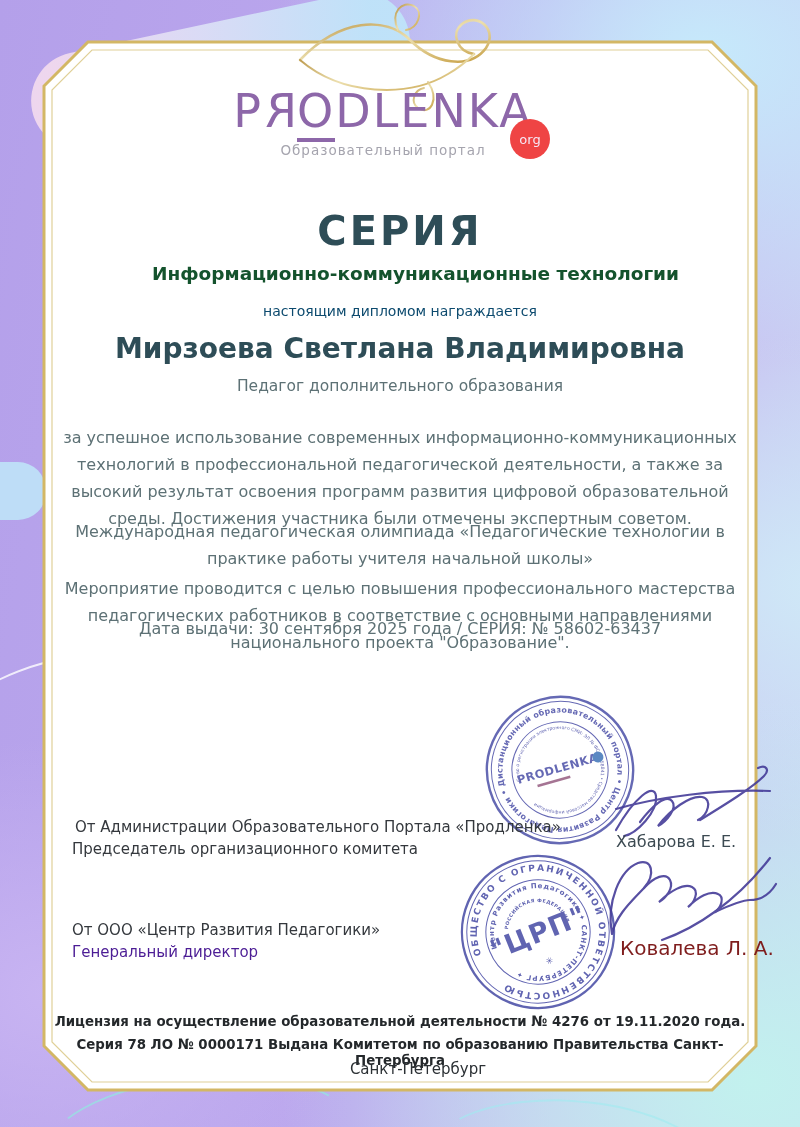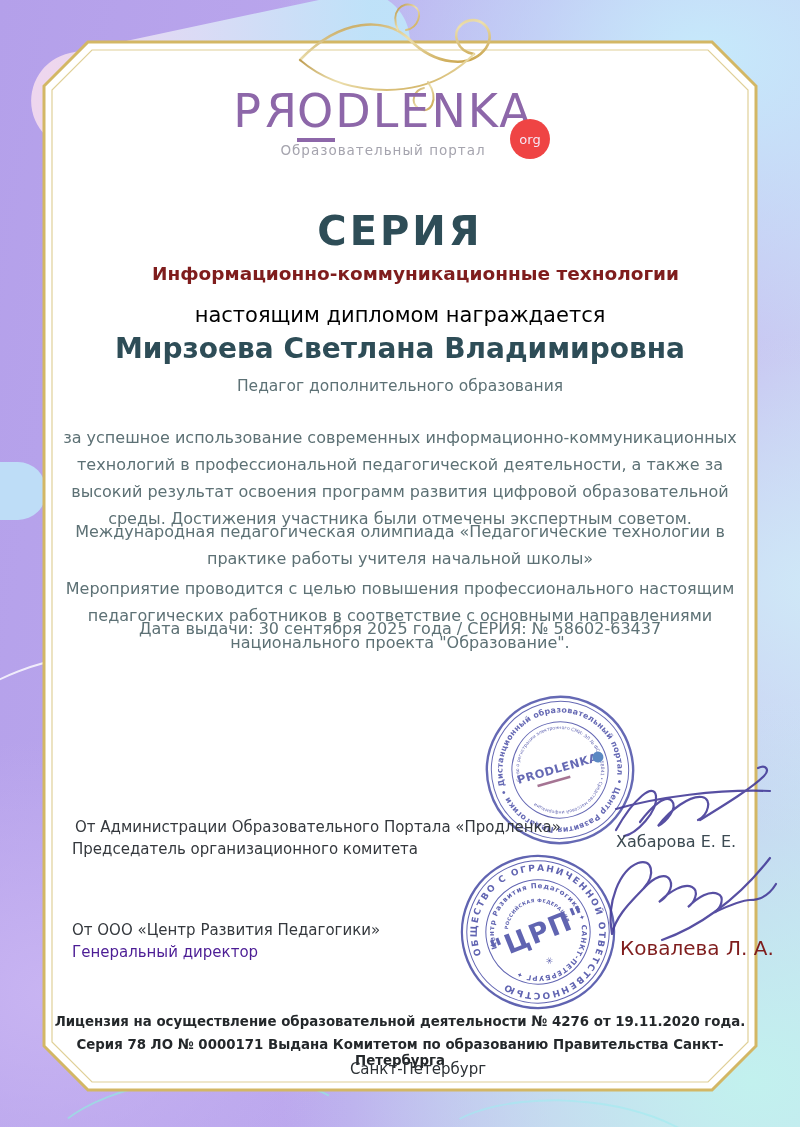--- a/index.html
+++ b/index.html
@@ -37,22 +37,22 @@
   
   .content{position:absolute;inset:0;z-index:3;}
   .cline{position:absolute;left:0;right:0;text-align:center;}
   .logo-text{top:84px;right:34px;font-size:46px;color:#8d67a9;letter-spacing:2px;}
   .logo-text .flip{display:inline-block;transform:scaleX(-1);}
   .logo-text .oline{border-bottom:4px solid #8d67a9;}
   .org-badge{position:absolute;left:510px;top:119px;width:40px;height:40px;border-radius:50%;
      background:#ef4444;color:#f6e7f4;font-size:13px;display:flex;align-items:center;justify-content:center;z-index:4;}
   .subtitle{top:142px;right:34px;font-size:13.5px;color:#a5a4ae;letter-spacing:1px;}
   .title{top:208px;font-size:40px;font-weight:bold;color:#2e4d57;letter-spacing:3px;}
-  .category{top:263px;font-size:18.5px;font-weight:bold;color:#7f1d1d;padding-left:31px;}
-  .award{top:303px;font-size:21px;color:#000000;}
+  .category{top:263px;font-size:18.5px;font-weight:bold;color:#14532d;padding-left:31px;}
+  .award{top:303px;font-size:14px;color:#0c4a6e;}
   .name{top:332px;font-size:28px;font-weight:bold;color:#2e4d57;}
   .position{top:377px;font-size:15.5px;color:#5d7175;}
   .body-block{font-size:16px;line-height:27px;color:#5d7175;margin-top:8px;}
   .achievement{top:416px;}
   .event{top:510px;}
   .purpose{top:567px;}
   .dateline{top:619px;font-size:16px;color:#5d7175;}
   .lft{position:absolute;white-space:nowrap;}
   .org-heading{left:72px;top:779px;font-size:15.5px;color:#3c4349;}
   .org1-l1{left:75px;top:818px;font-size:15px;color:#34383d;}
@@ -160,21 +160,21 @@
       <div>высокий результат освоения программ развития цифровой образовательной</div>
       <div>среды. Достижения участника были отмечены экспертным советом.</div>
     </div>
 
     <div class="cline body-block event">
       <div>Международная педагогическая олимпиада «Педагогические технологии в</div>
       <div>практике работы учителя начальной школы»</div>
     </div>
 
     <div class="cline body-block purpose">
-      <div>Мероприятие проводится с целью повышения профессионального настоящим</div>
+      <div>Мероприятие проводится с целью повышения профессионального мастерства</div>
       <div>педагогических работников в соответствие с основными направлениями</div>
       <div>национального проекта "Образование".</div>
     </div>
 
     <div class="cline dateline">Дата выдачи: 30 сентября 2025 года / СЕРИЯ: № 58602-63437</div>
 
     <div class="lft org1-l1">От Администрации Образовательного Портала «Продленка»</div>
     <div class="lft org1-l2">Председатель организационного комитета</div>
     <div class="lft signer1">Хабарова Е. Е.</div>
     <div class="lft org2-l1">От ООО «Центр Развития Педагогики»</div>

